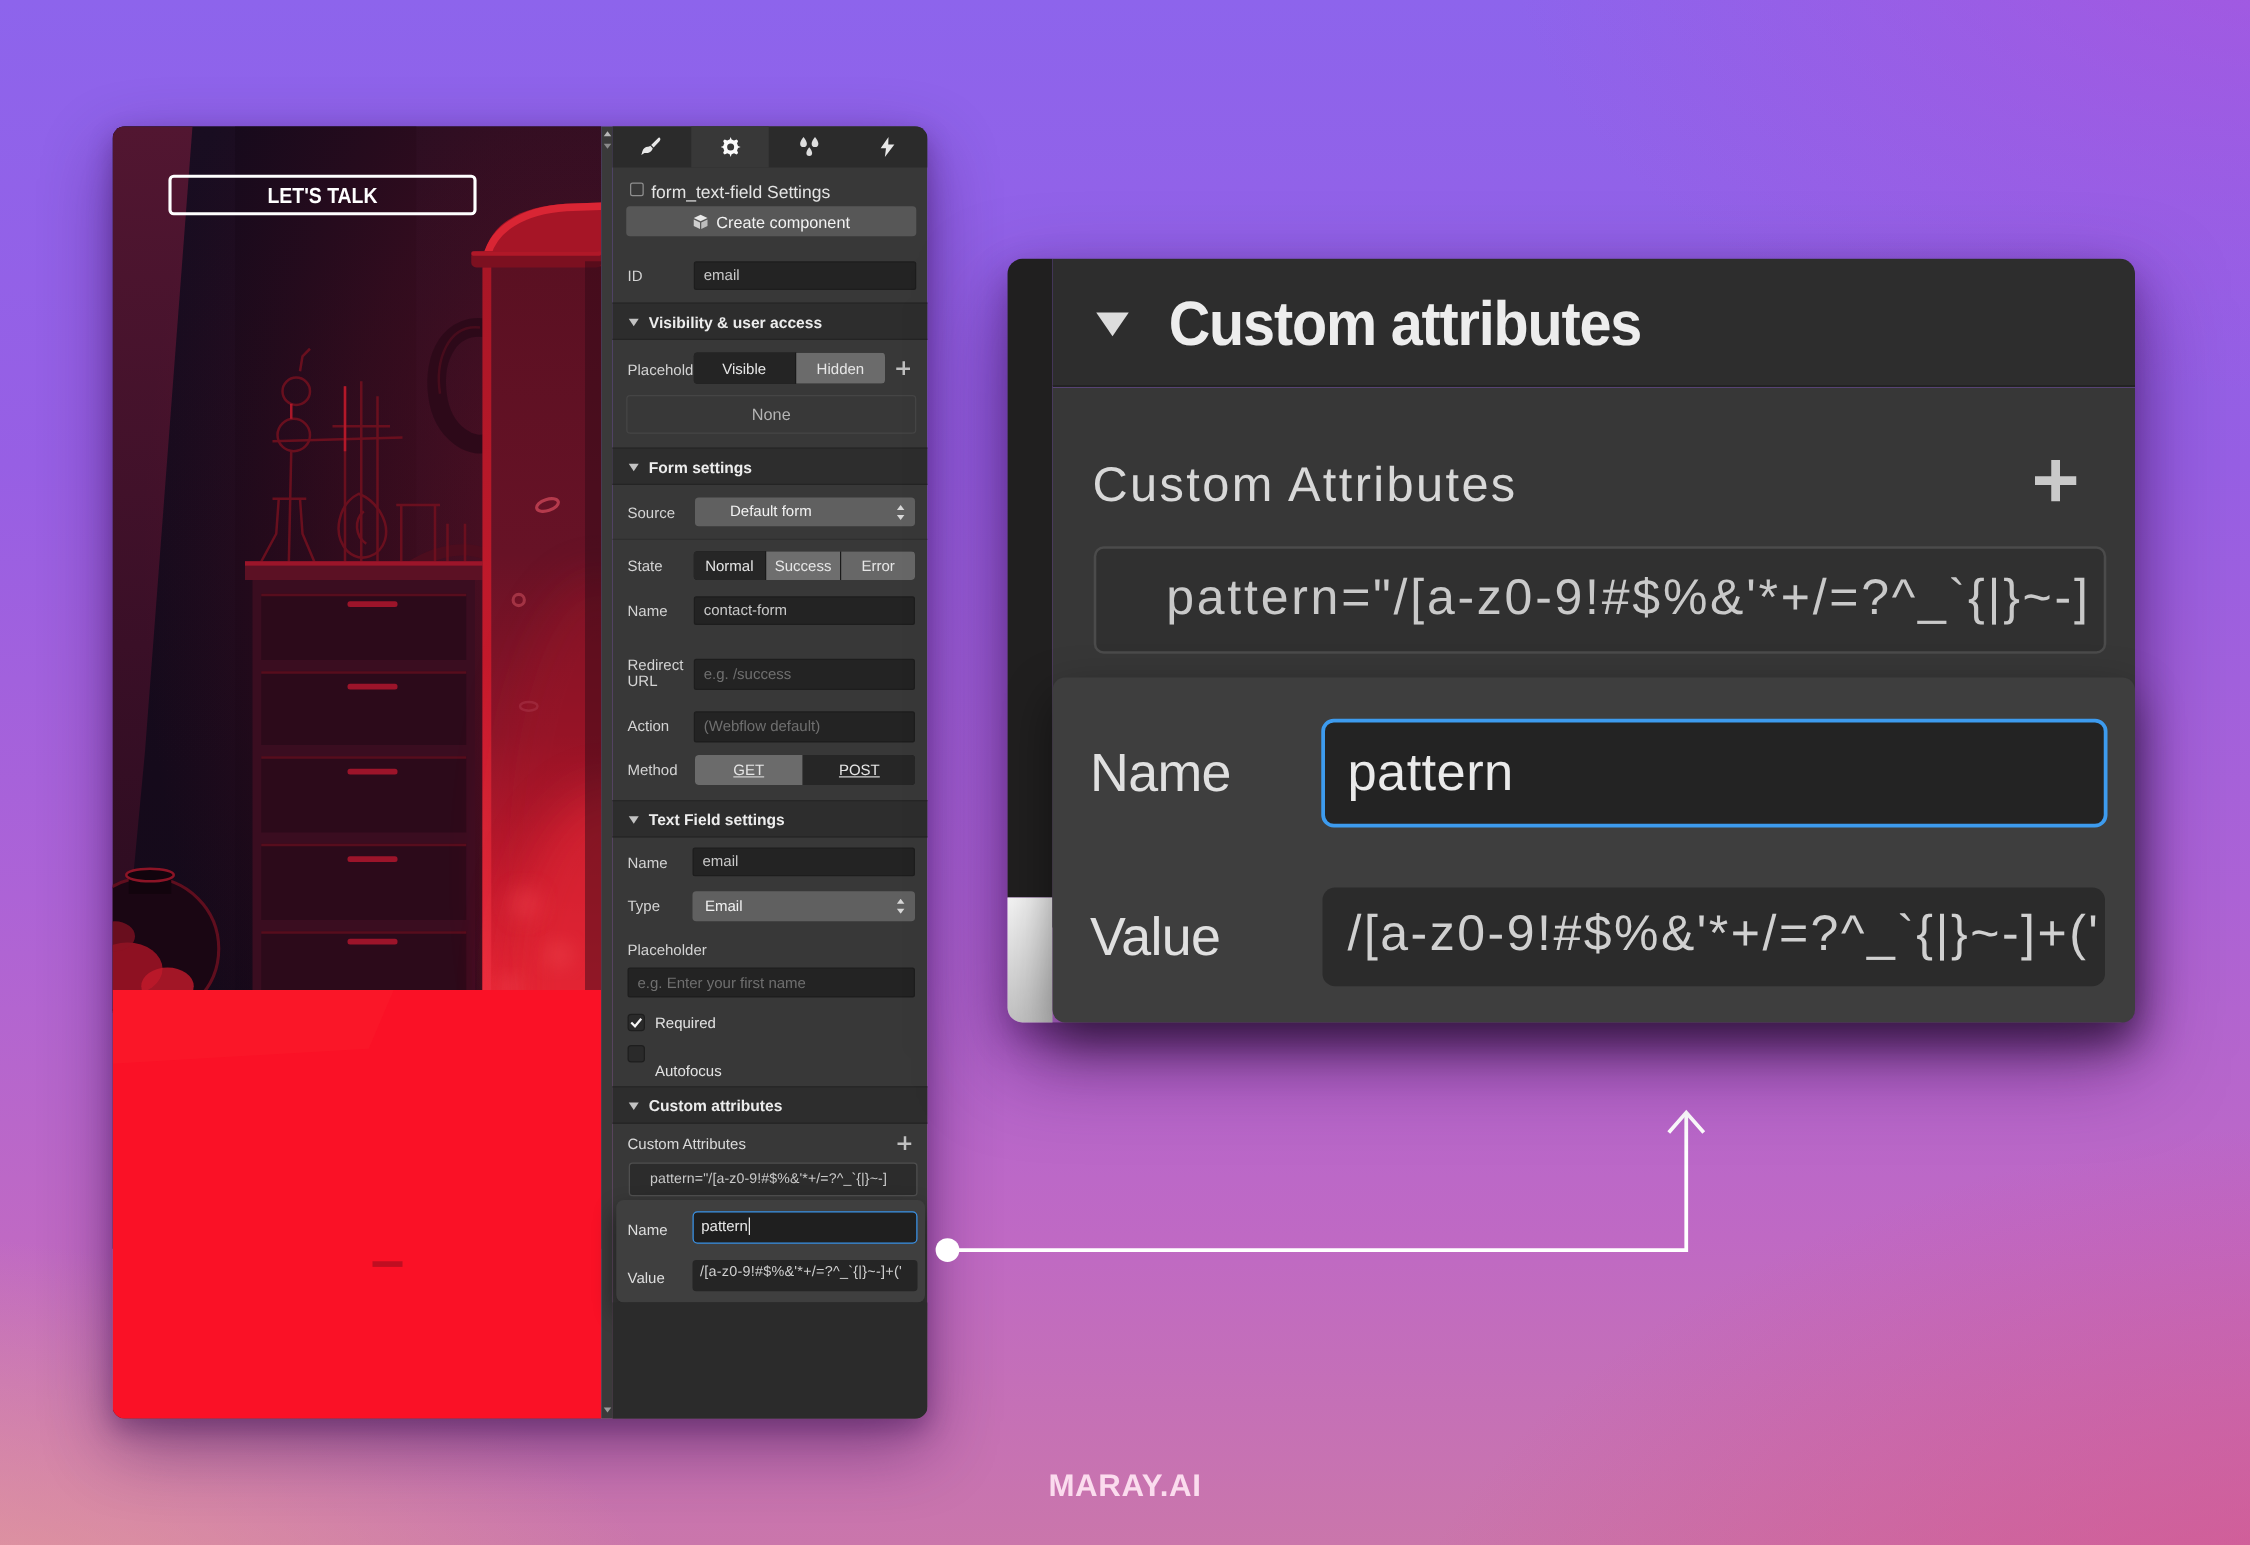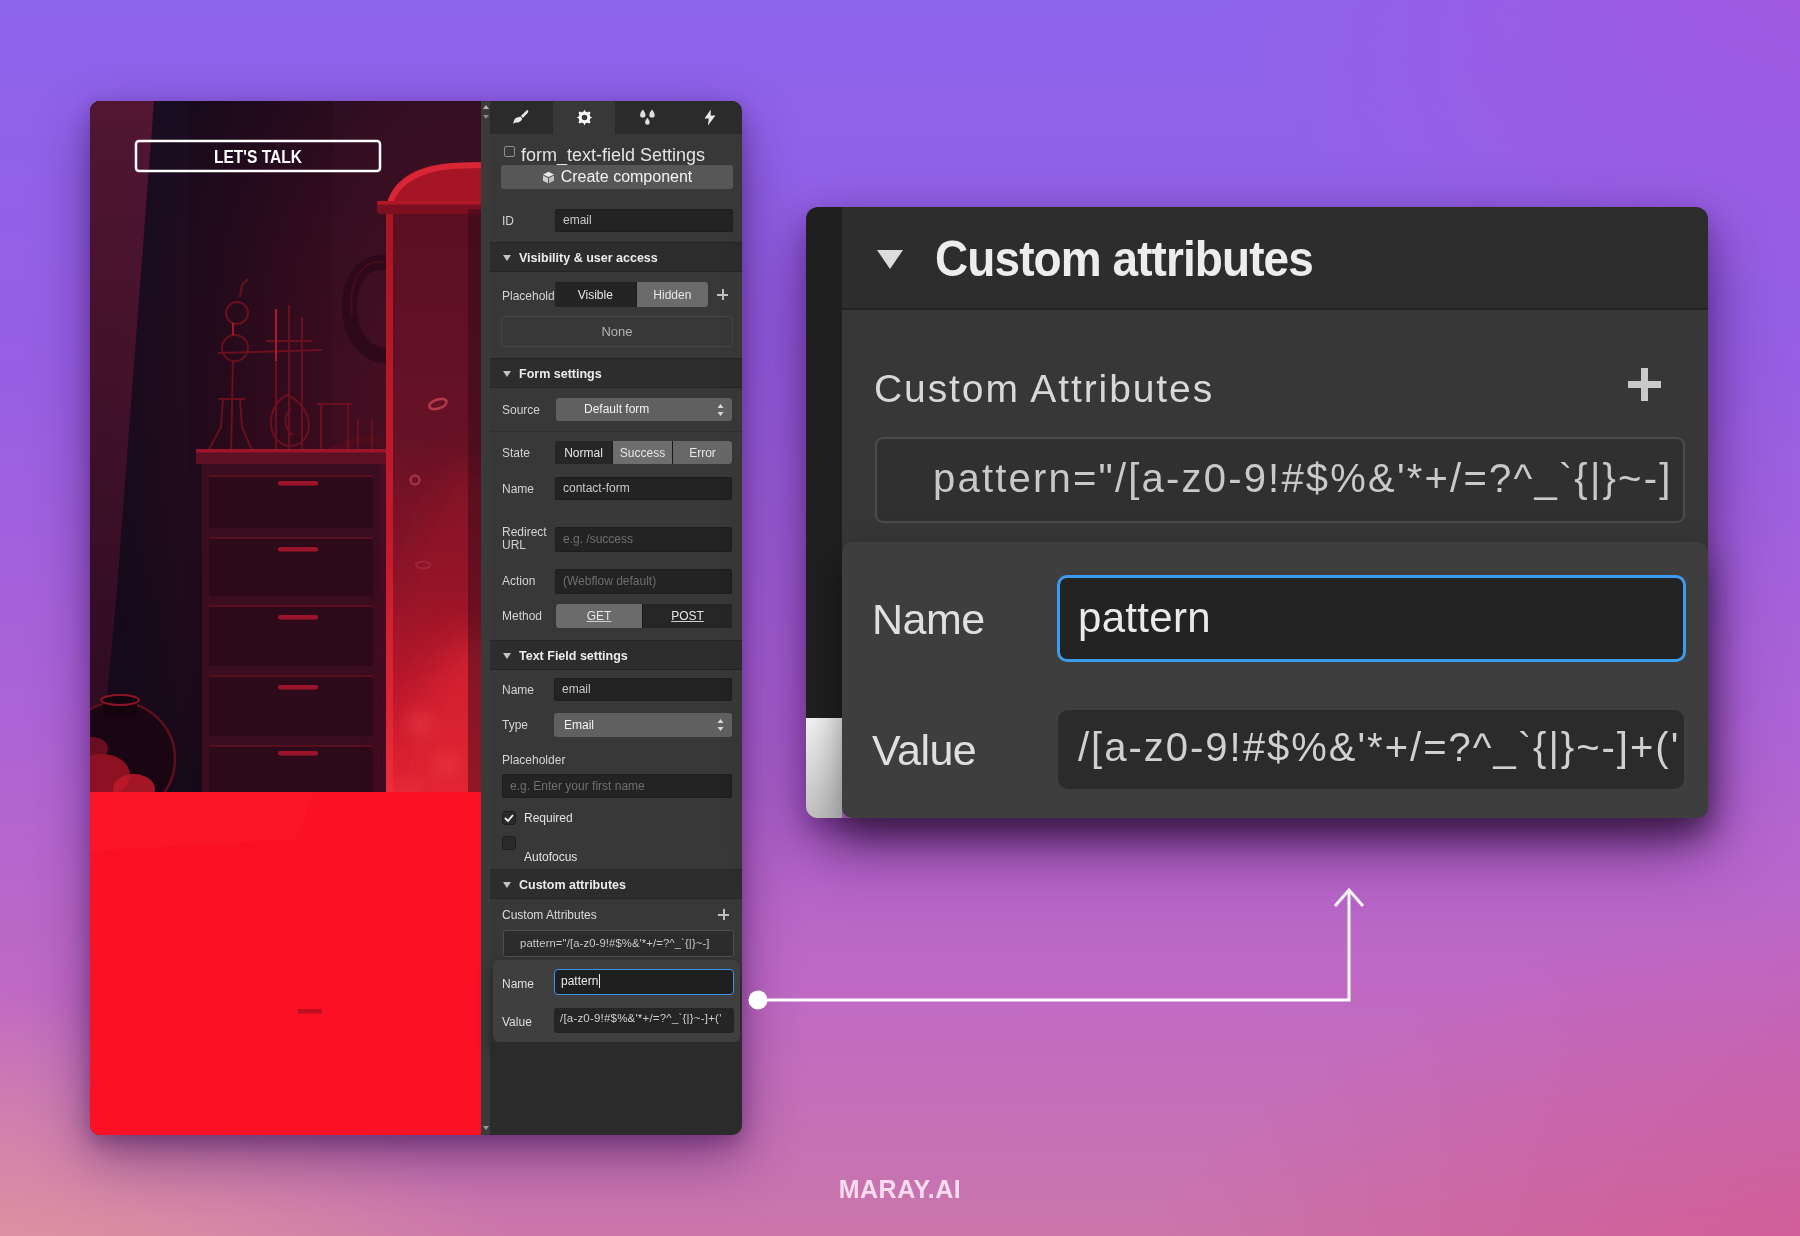--- a/index.html
+++ b/index.html
@@ -229,23 +229,23 @@
           </svg>
       </div>
       <div class="tab" style="left:189px">
         <svg width="14" height="17" viewBox="0 0 14 17">
             <path d="M7.8,0.5 L1.5,9.5 L5.8,9.5 L4.9,16.5 L12.5,6.5 L7.6,6.5 Z" fill="#e8e8e8"></path>
           </svg>
       </div>
     </div>
 
     <div style="position:absolute;left:14px;top:45px;width:11px;height:11px;border:1.4px solid #8f8f8f;border-radius:2px;box-sizing:border-box;"></div>
-    <div style="position:absolute;left:31px;top:44px;color:#e4e4e4;font-size:18px;">form_text-field Settings</div>
-
-    <div style="position:absolute;left:11px;top:64px;width:232px;height:24px;background:#575757;border-radius:3px;color:#f2f2f2;font-size:16px;display:flex;align-items:center;justify-content:center;">
+    <div style="position:absolute;left:31px;top:44px;color:#e4e4e4;font-size:14px;">form_text-field Settings</div>
+
+    <div style="position:absolute;left:11px;top:64px;width:232px;height:24px;background:#575757;border-radius:3px;color:#f2f2f2;font-size:13px;display:flex;align-items:center;justify-content:center;">
       <svg width="13" height="13" viewBox="0 0 13 13" style="margin-right:6px">
           <path d="M6.5,0.8 L12,3.4 L6.5,6 L1,3.4 Z" fill="#e8e8e8"></path>
           <path d="M1,4.6 L6,7 L6,12.2 L1,9.8 Z" fill="#cfcfcf"></path>
           <path d="M12,4.6 L7,7 L7,12.2 L12,9.8 Z" fill="#bdbdbd"></path>
         </svg>
       Create component
     </div>
 
     <div class="row-label" style="top:113px">ID</div>
     <div class="inp" style="left:65px;top:108px;width:178px;height:23px;">email</div>

